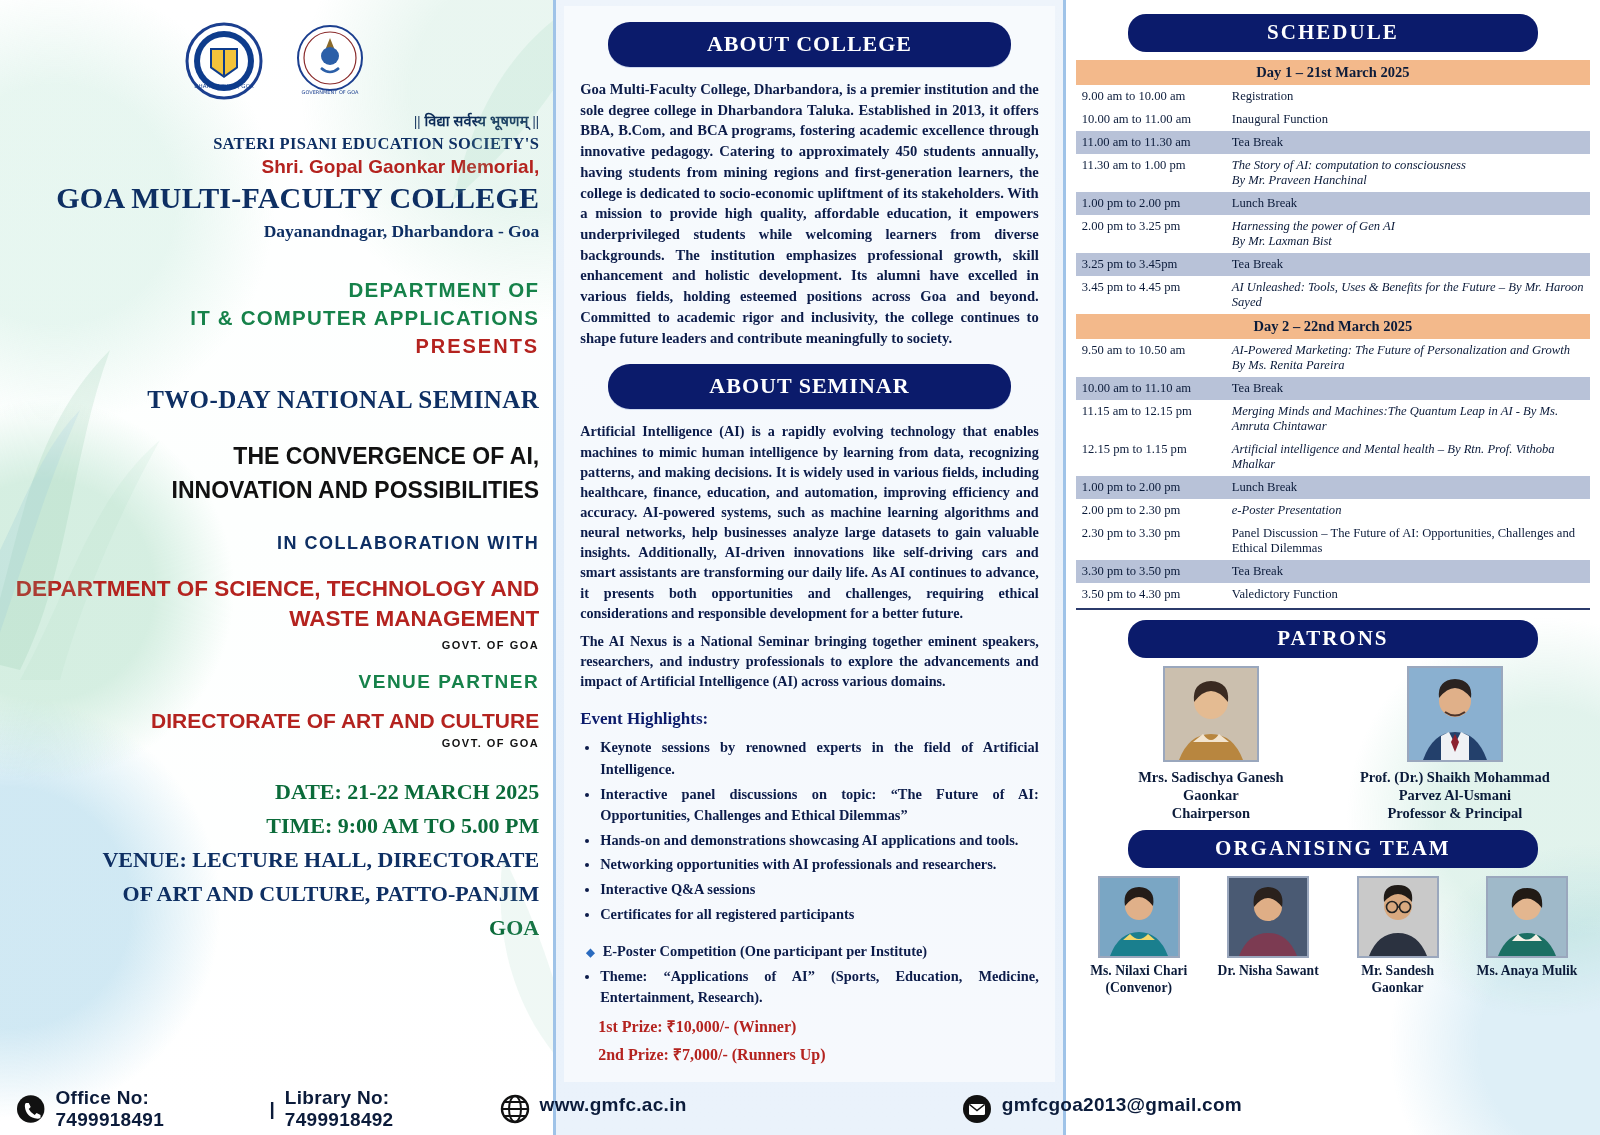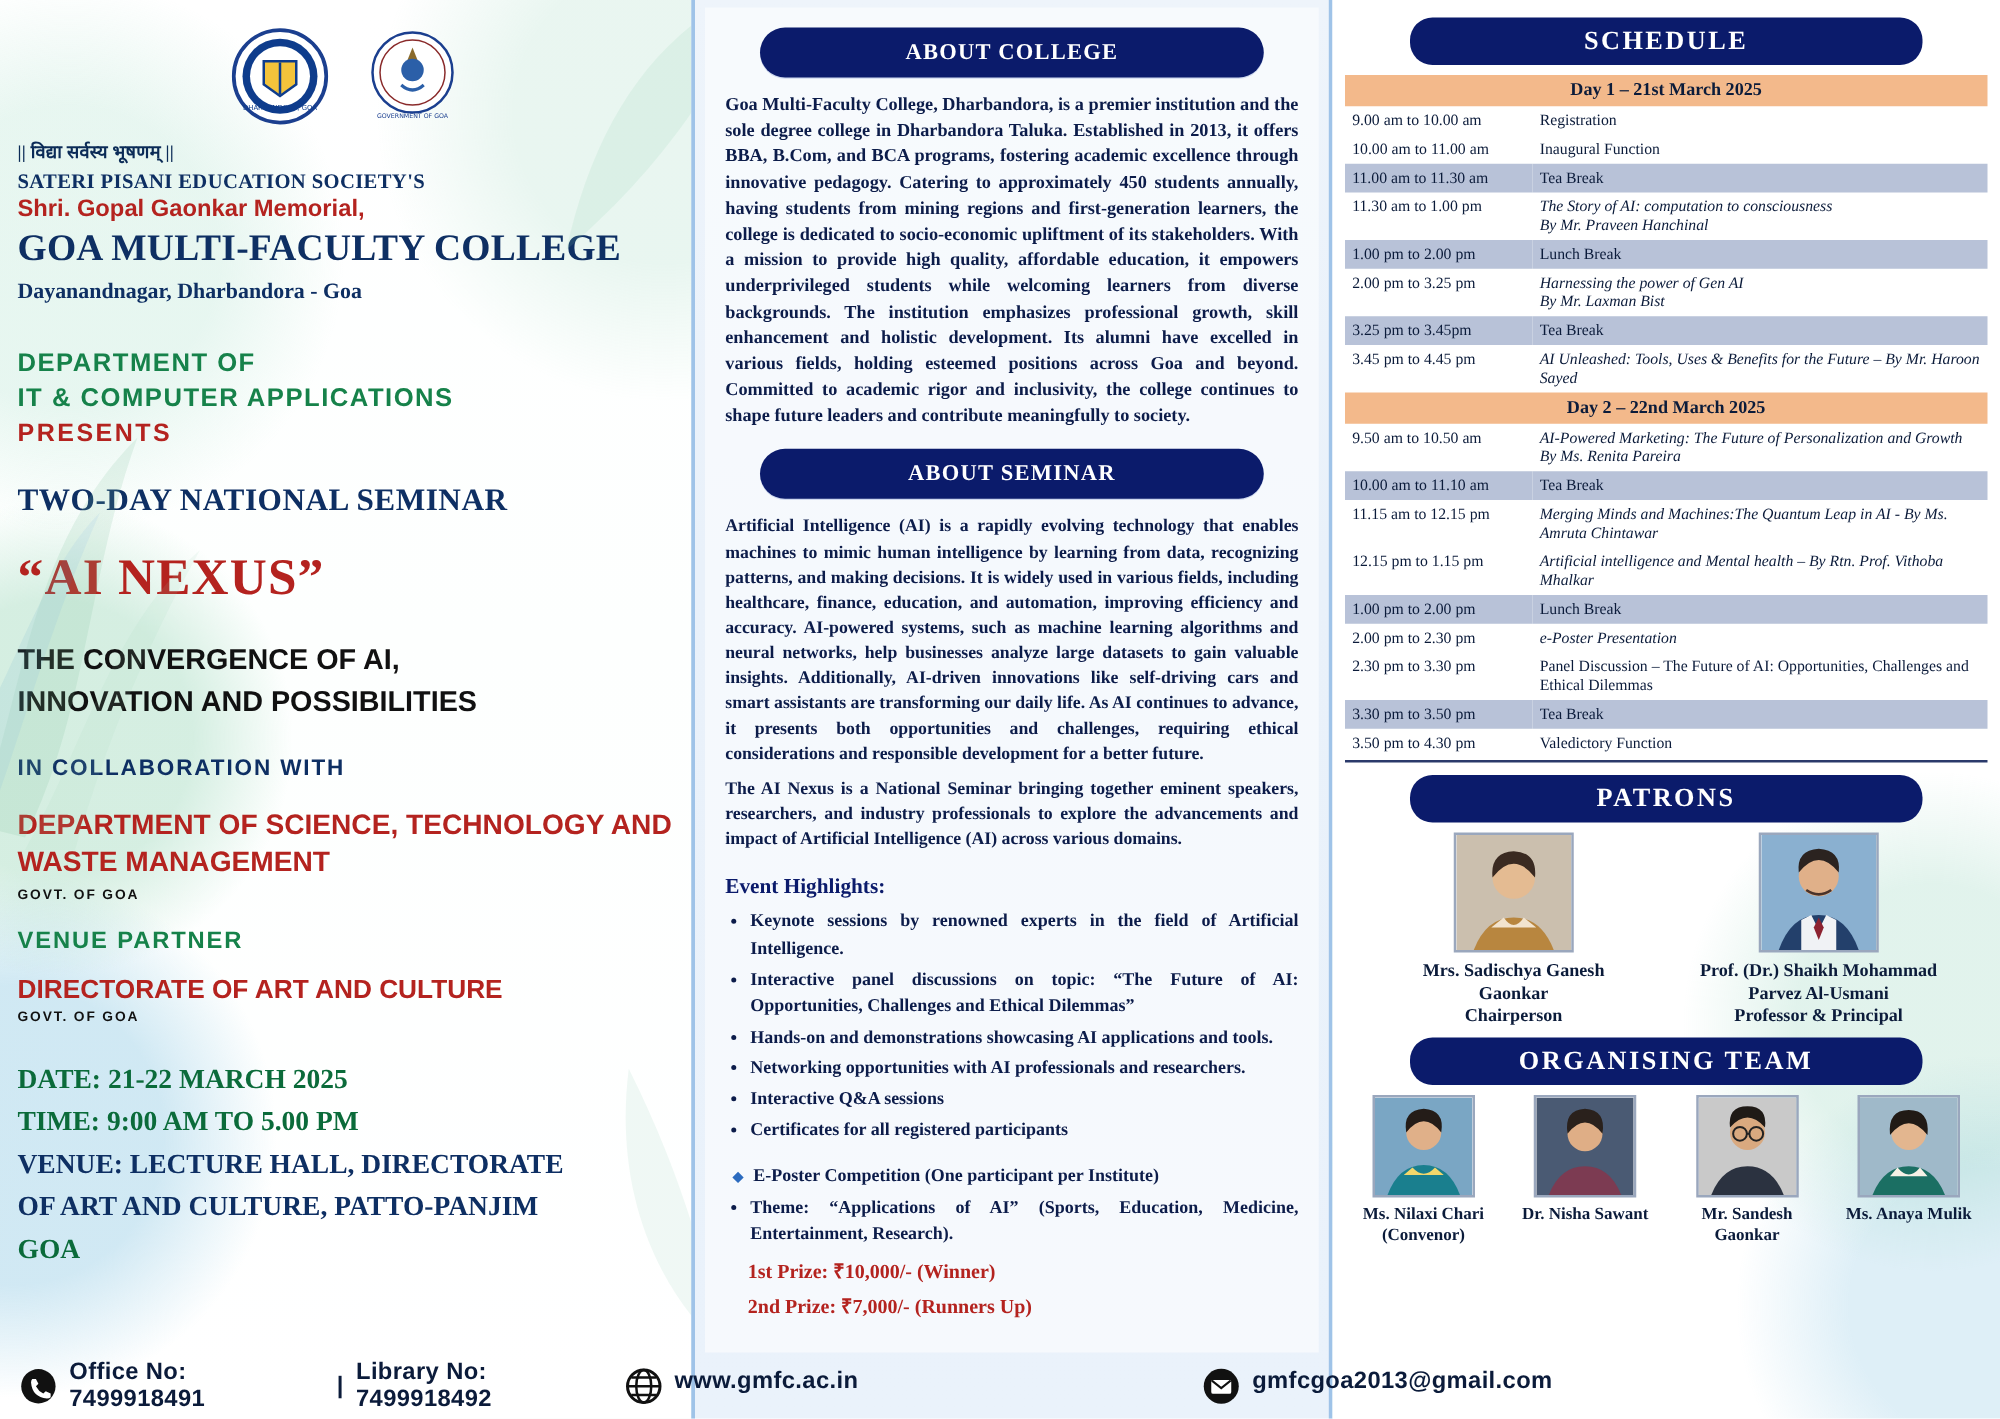--- a/index.html
+++ b/index.html
@@ -20,21 +20,21 @@
   .left {
     width: 604px; height: 1135px;
     position: relative;
     background:
       radial-gradient(circle at 8% 52%, rgba(120,200,160,0.30) 0 110px, rgba(255,255,255,0) 190px),
       radial-gradient(circle at 2% 80%, rgba(90,175,215,0.28) 0 120px, rgba(255,255,255,0) 210px),
       radial-gradient(circle at 10% 18%, rgba(150,215,190,0.22) 0 120px, rgba(255,255,255,0) 220px),
       radial-gradient(circle at 96% 8%, rgba(135,205,175,0.18) 0 120px, rgba(255,255,255,0) 230px),
       linear-gradient(180deg,#ffffff 0%, #fdfffe 45%, #ffffff 100%);
     padding: 8px 14px 0 14px;
-    text-align: left;
+    text-align: right;
     overflow: hidden;
   }
   .leafdeco {
     position: absolute; pointer-events: none; opacity: .33;
   }
   .logos { display: flex; justify-content: center; align-items: flex-start; gap: 28px; margin-top: 14px; }
   .logo { width: 78px; height: 78px; border-radius: 50%; position: relative; }
   .logo svg { display:block; }
   .sanskrit { font-size: 14.5px; font-weight: bold; color: #0b2b57; margin-top: 10px; letter-spacing: .2px; }
   .society { font-size: 16.5px; font-weight: bold; color: #0e2f63; letter-spacing: .3px; margin-top: 4px; }
@@ -60,21 +60,21 @@
     width: 560px; height: 1135px; position: relative;
     padding: 6px 8px 0 8px;
     background: linear-gradient(180deg,#eef4fb 0%, #e9f1fa 40%, #eaf2fb 100%);
     border-left: 3px solid #9fc3e8;
     border-right: 3px solid #9fc3e8;
   }
   .midinner { background: rgba(255,255,255,0.55); height: 1076px; padding: 6px 16px 0 16px; position: relative; }
   .ribbon {
     background: #0b1b6b; color: #fff; font-weight: bold; letter-spacing: 1px;
     text-align: center; border-radius: 22px; padding: 9px 0 10px 0;
-    font-size: 18px; margin: 10px 28px 12px 28px;
+    font-size: 22px; margin: 10px 28px 12px 28px;
     box-shadow: 0 1px 0 #cfd9ef;
   }
   .para { font-size: 14.6px; text-align: justify; line-height: 1.42; color: #0c1c4a; font-weight: bold; }
   .para.sm { font-size: 14.2px; }
   .para + .para { margin-top: 8px; }
   .highlights-title { font-size: 17px; font-weight: bold; color: #0b1b6b; margin-top: 18px; }
   ul.hl { margin: 8px 0 0 20px; }
   ul.hl li { font-size: 14.4px; line-height: 1.5; color: #0c1c4a; font-weight: bold; text-align: justify; margin-bottom: 3px;}
   ul.hl.dia { list-style: none; margin-left: 6px; }
   ul.hl.dia li::before { content: "\25C6"; color:#2b6bbf; font-size: 11px; margin-right: 8px; }
@@ -174,21 +174,20 @@
     <div class="collegename">GOA MULTI-FACULTY COLLEGE</div>
     <div class="address">Dayanandnagar, Dharbandora - Goa</div>
 
     <div class="dept">
       <div>DEPARTMENT OF</div>
       <div>IT &amp; COMPUTER APPLICATIONS</div>
     </div>
     <div class="presents">PRESENTS</div>
 
     <div class="twoday">TWO-DAY NATIONAL SEMINAR</div>
-    <div class="ainexus">“AI NEXUS”</div>
 
     <div class="tagline">
       <div>THE CONVERGENCE OF AI,</div>
       <div>INNOVATION AND POSSIBILITIES</div>
     </div>
 
     <div class="collab">IN COLLABORATION WITH</div>
     <div class="deptsci">
       <div>DEPARTMENT OF SCIENCE, TECHNOLOGY AND</div>
       <div>WASTE MANAGEMENT</div>

